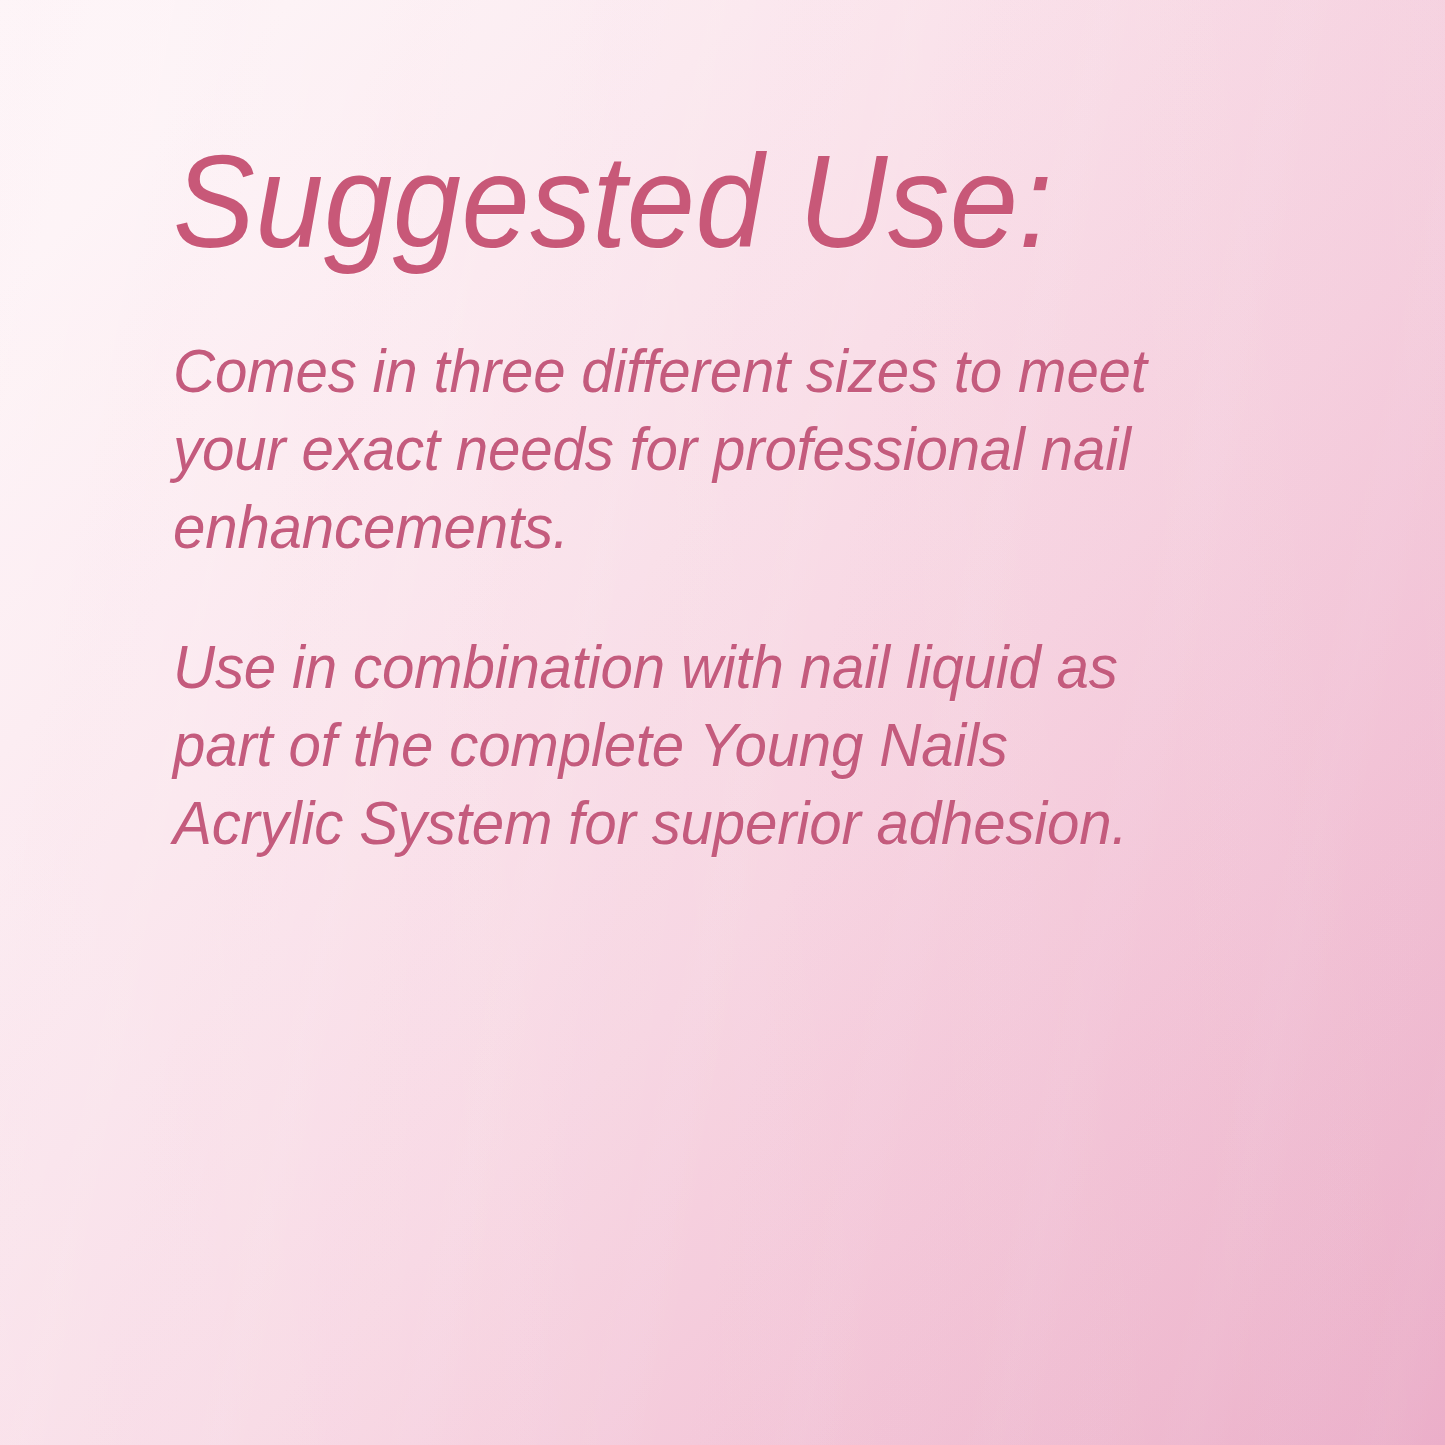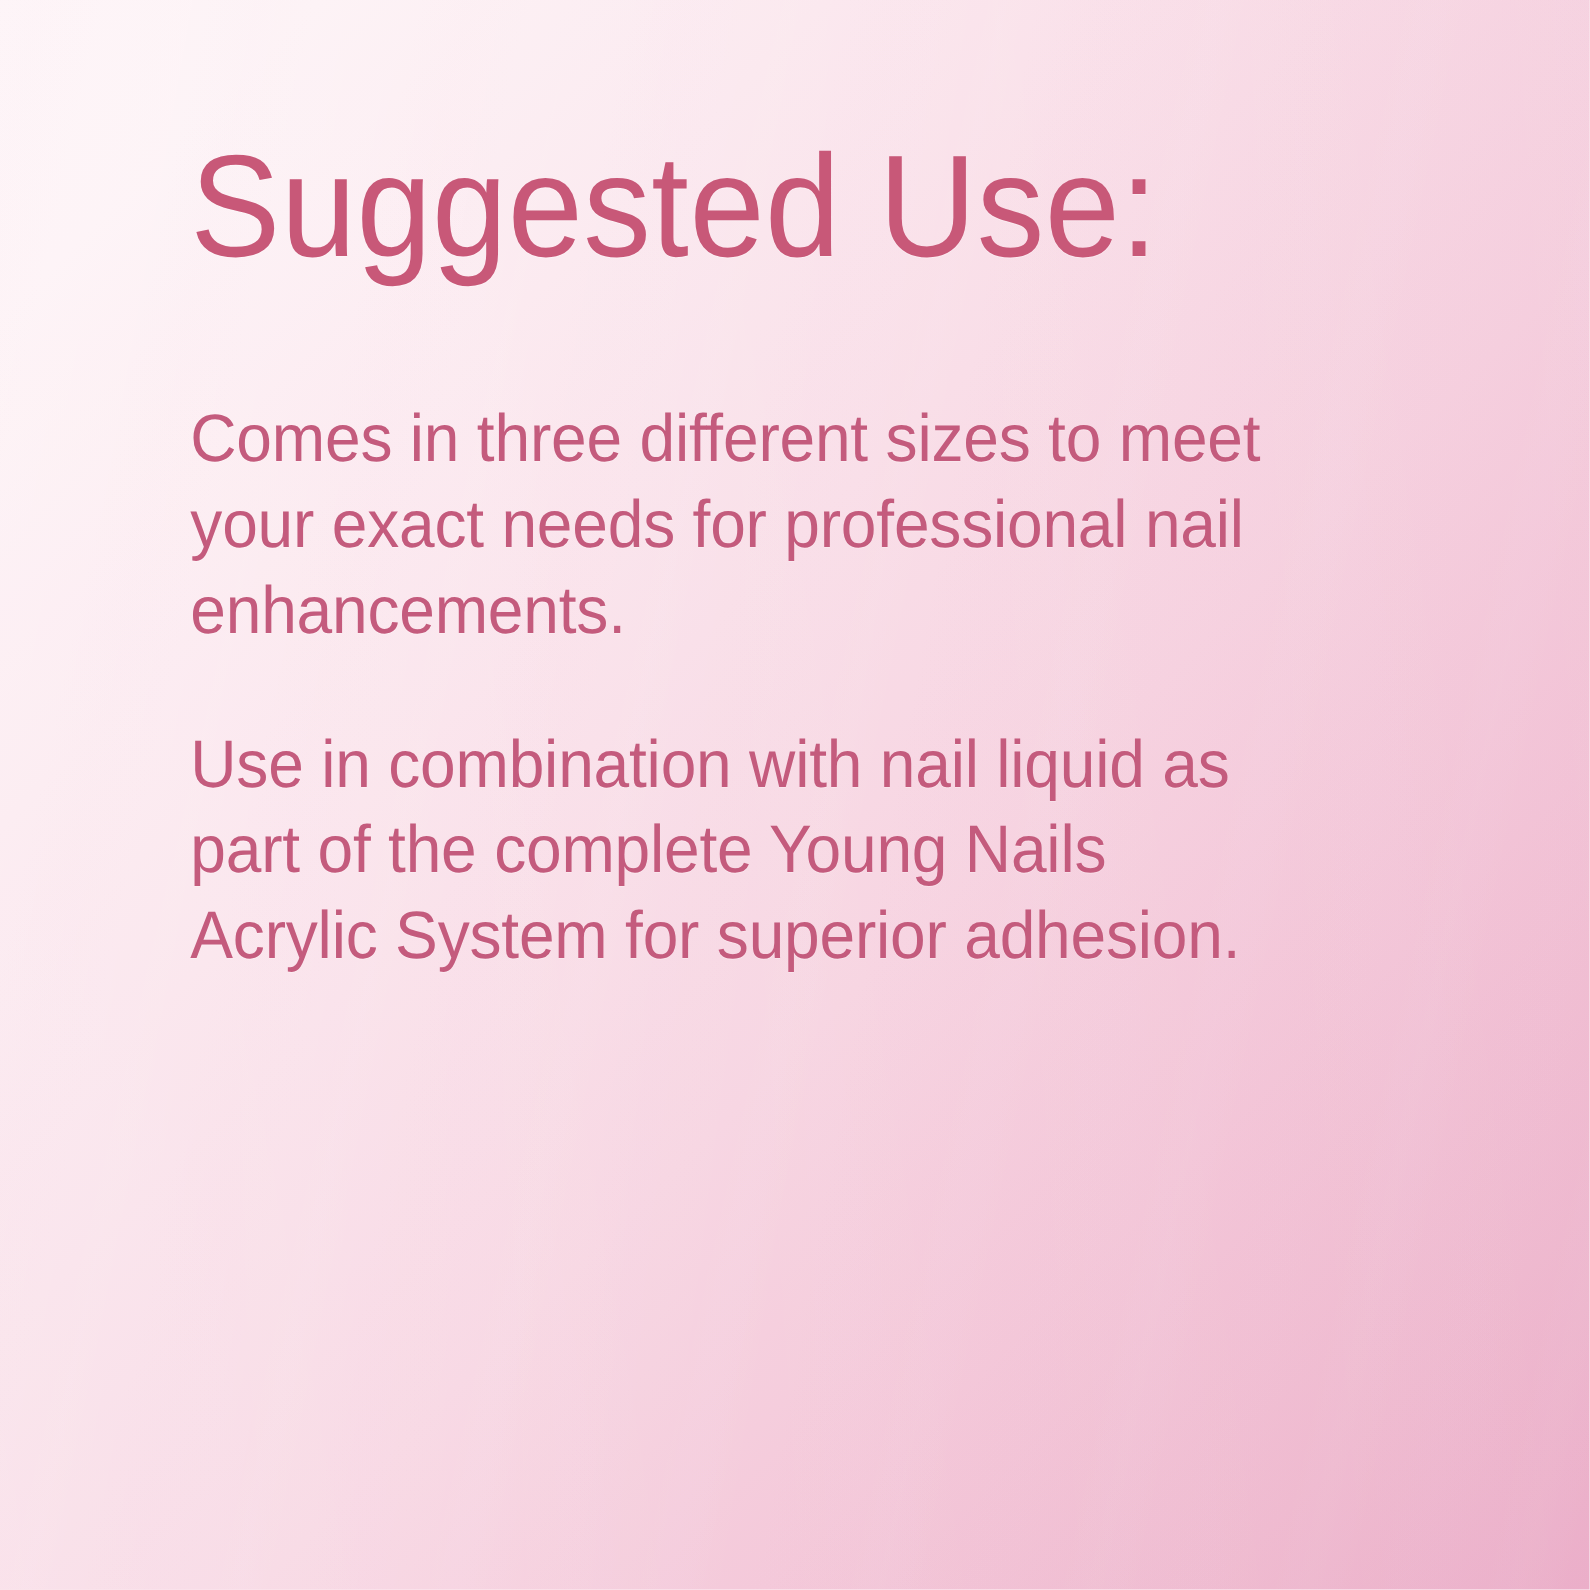--- a/index.html
+++ b/index.html
@@ -80,40 +80,41 @@
         90deg,
         rgba(255,255,255,0.000) 0px,
         rgba(255,255,255,0.020) 120px,
         rgba(255,255,255,0.000) 260px);
     pointer-events: none;
   }
 
   .content {
     position: absolute;
     left: 173px;
-    top: 118px;
+    top: 132px;
     width: 1120px;
+    font-style: italic;
   }
 
   #heading {
     margin: 0;
     font-family: "Liberation Sans", sans-serif;
     font-size: 132px;
     line-height: 1.06;
     font-weight: 300;
     letter-spacing: 0.5px;
     color: #C85878;
     white-space: nowrap;
     transform: scaleX(0.93);
     transform-origin: left top;
     text-shadow: 0 1px 0 rgba(255,255,255,0.35);
   }
 
   .body-block {
-    margin-top: 101px;
+    margin-top: 60px;
     width: 1050px;
   }
 
   .paragraph {
     margin: 0 0 62px 0;
     font-family: "Liberation Sans", sans-serif;
     font-size: 61px;
     line-height: 78px;
     font-weight: 400;
     color: #C45B7D;

